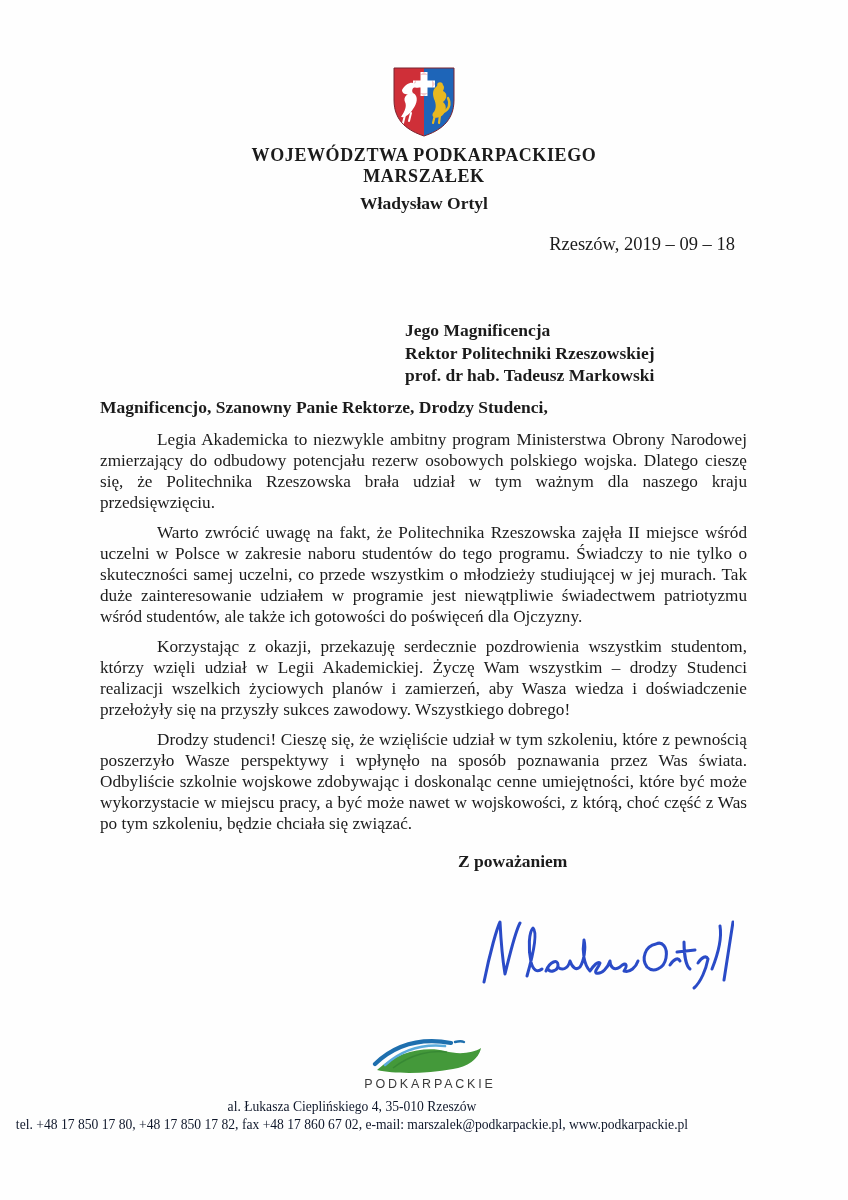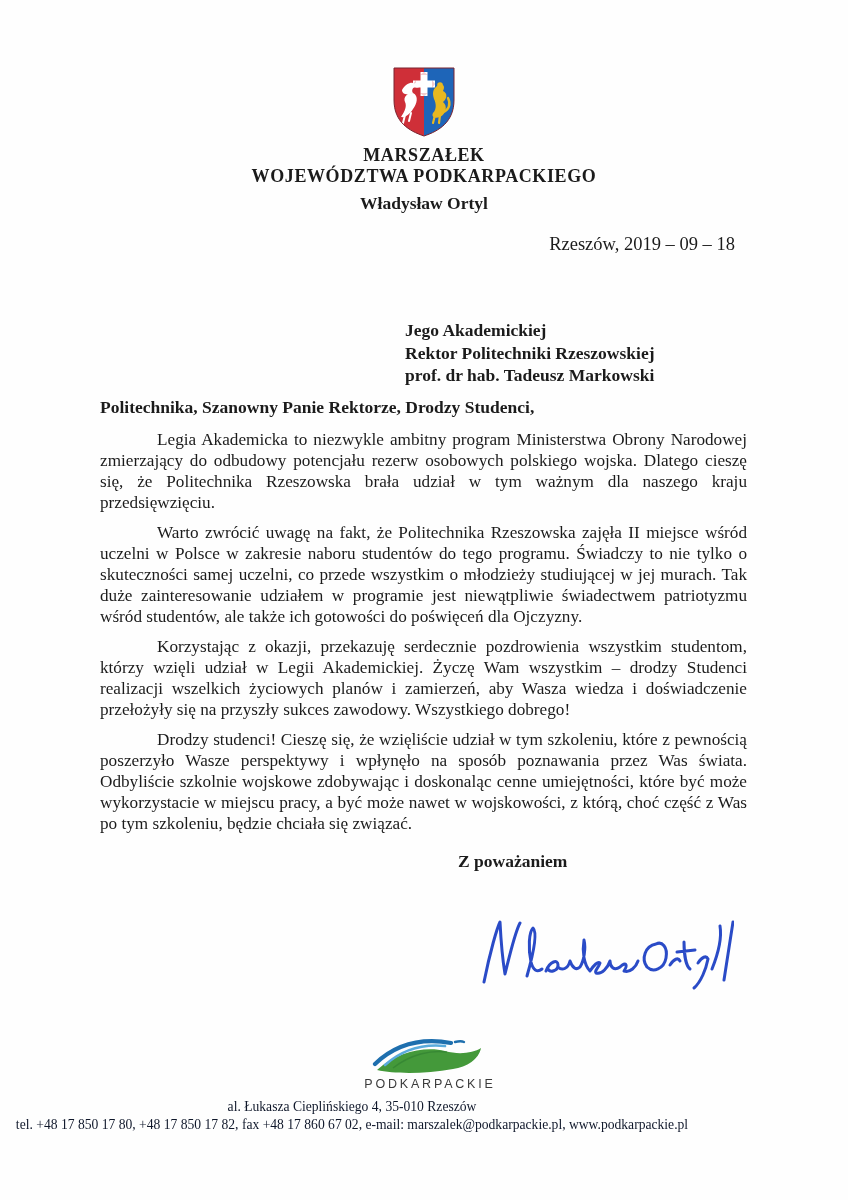--- a/index.html
+++ b/index.html
@@ -96,34 +96,34 @@
         <path d="M49,23 C54,19 58,23 55,28 C60,30 59,36 55,39 C60,43 58,51 52,54 C47,56 43,54 45,50 C49,46 48,40 46,36 C44,30 45,26 49,23 Z" fill="#e8b820"></path>
         <path d="M55,49 C61,47 63,41 60,35" stroke="#e8b820" stroke-width="2.4" fill="none" stroke-linecap="round"></path>
         <path d="M47,52 L45,60 M52,52 L51,60" stroke="#e8b820" stroke-width="2.2" stroke-linecap="round"></path>
         <circle cx="52" cy="22" r="2.8" fill="#e8b820"></circle>
       </g>
       <path d="M6,5 H66 V37 C66,59 51,68 36,73 C21,68 6,59 6,37 Z" fill="none" stroke="#7a2430" stroke-width="1"></path>
     </svg>
   </div>
 
   <div class="lh-office">
+    <div>WOJEWÓDZTWA PODKARPACKIEGO</div>
     <div>MARSZAŁEK</div>
-    <div>WOJEWÓDZTWA PODKARPACKIEGO</div>
   </div>
   <div class="lh-person">Władysław Ortyl</div>
 
   <div class="date">Rzeszów, 2019 – 09 – 18</div>
 
   <div class="addressee">
-    <div>Jego Akademickiej</div>
+    <div>Jego Magnificencja</div>
     <div>Rektor Politechniki Rzeszowskiej</div>
     <div>prof. dr hab. Tadeusz Markowski</div>
   </div>
 
-  <div class="salutation">Politechnika, Szanowny Panie Rektorze, Drodzy Studenci,</div>
+  <div class="salutation">Magnificencjo, Szanowny Panie Rektorze, Drodzy Studenci,</div>
 
   <div class="body-text">
     <p>Legia Akademicka to niezwykle ambitny program Ministerstwa Obrony Narodowej zmierzający do odbudowy potencjału rezerw osobowych polskiego wojska. Dlatego cieszę się, że Politechnika Rzeszowska brała udział w tym ważnym dla naszego kraju przedsięwzięciu.</p>
     <p>Warto zwrócić uwagę na fakt, że Politechnika Rzeszowska zajęła II miejsce wśród uczelni w Polsce w zakresie naboru studentów do tego programu. Świadczy to nie tylko o skuteczności samej uczelni, co przede wszystkim o młodzieży studiującej w jej murach. Tak duże zainteresowanie udziałem w programie jest niewątpliwie świadectwem patriotyzmu wśród studentów, ale także ich gotowości do poświęceń dla Ojczyzny.</p>
     <p>Korzystając z okazji, przekazuję serdecznie pozdrowienia wszystkim studentom, którzy wzięli udział w Legii Akademickiej. Życzę Wam wszystkim – drodzy Studenci realizacji wszelkich życiowych planów i zamierzeń, aby Wasza wiedza i doświadczenie przełożyły się na przyszły sukces zawodowy. Wszystkiego dobrego!</p>
     <p>Drodzy studenci! Cieszę się, że wzięliście udział w tym szkoleniu, które z pewnością poszerzyło Wasze perspektywy i wpłynęło na sposób poznawania przez Was świata. Odbyliście szkolnie wojskowe zdobywając i doskonaląc cenne umiejętności, które być może wykorzystacie w miejscu pracy, a być może nawet w wojskowości, z którą, choć część z Was po tym szkoleniu, będzie chciała się związać.</p>
   </div>
 
   <div class="closing">Z poważaniem</div>
 

